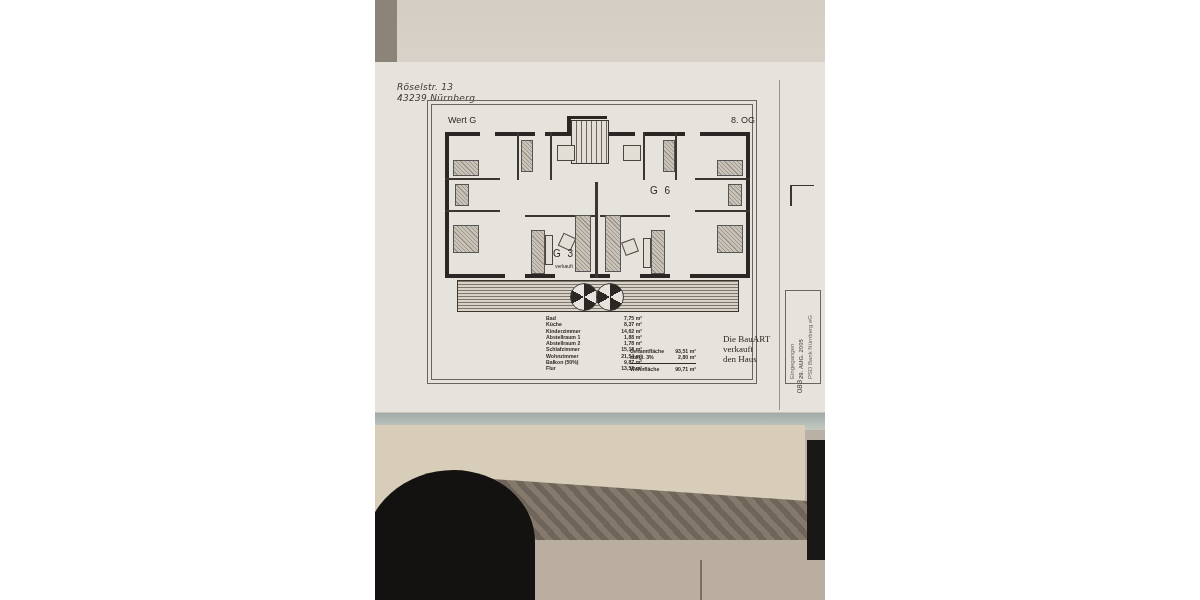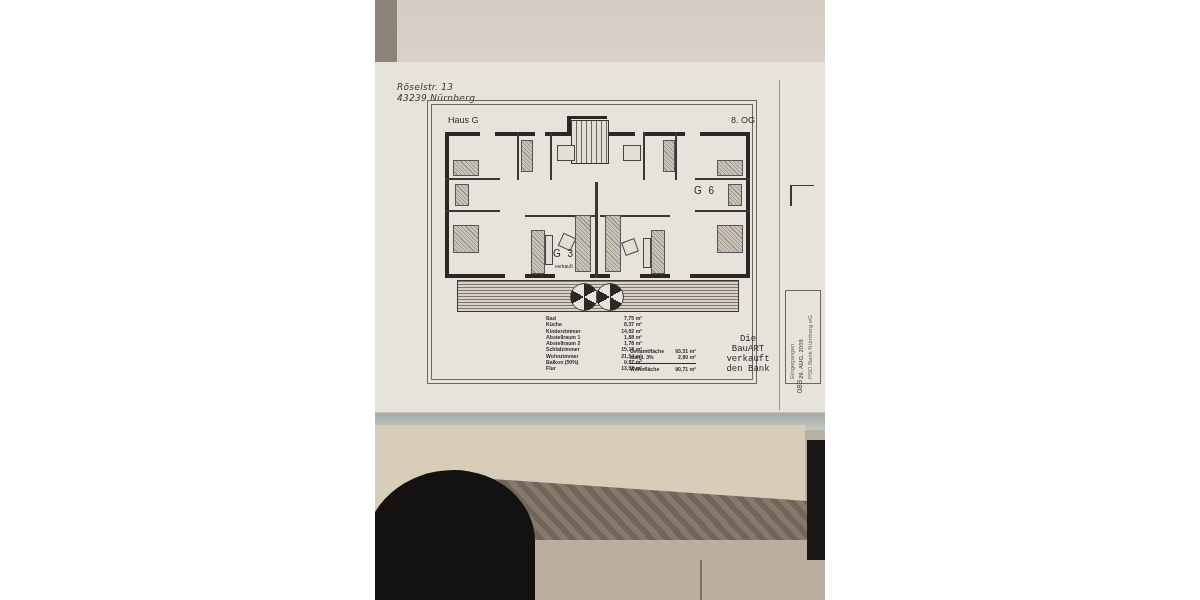--- a/index.html
+++ b/index.html
@@ -28,21 +28,21 @@
   .stairs{position:absolute;background:repeating-linear-gradient(90deg,#e2ddd5 0 4px,#6d665e 4px 5px);border:1px solid #3a3632;}
   .unit{position:absolute;font-size:10px;color:#2d2a27;letter-spacing:2px;}
   .sold{position:absolute;font-size:5px;color:#2d2a27;}
   .balcony{position:absolute;left:82px;top:280px;width:280px;height:30px;background:repeating-linear-gradient(0deg,#d8d2c8 0 2px,#7d766c 2px 3px);border:1px solid #3a3632;}
   .umbrella{position:absolute;width:26px;height:26px;border-radius:50%;border:1px solid #3a3632;background:conic-gradient(#2a2724 0 60deg,#e6e2dc 60deg 120deg,#2a2724 120deg 180deg,#e6e2dc 180deg 240deg,#2a2724 240deg 300deg,#e6e2dc 300deg 360deg);}
   .area-table{position:absolute;left:171px;top:315px;font-size:5.2px;font-weight:bold;color:#2d2a27;line-height:6.3px;}
   .area-table .row{display:flex;justify-content:space-between;width:96px;}
   .sum-table{position:absolute;left:255px;top:348px;font-size:5.2px;font-weight:bold;color:#2d2a27;line-height:6.3px;}
   .sum-table .row{display:flex;justify-content:space-between;width:66px;}
   .sum-sep{width:66px;height:1px;background:#2d2a27;margin:2px 0;}
-  .brand{position:absolute;left:348px;top:334px;font-family:Liberation Mono, monospace;font-size:9px;color:#2d2a27;text-align:center;line-height:10px;width:50px;}
+  .brand{position:absolute;left:348px;top:334px;font-family:Liberation Serif, serif;font-size:9px;color:#2d2a27;text-align:left;line-height:10px;width:50px;}
   .stamp{position:absolute;left:410px;top:290px;width:34px;height:92px;border:1px solid #6b655e;}
   .stamp-text{position:absolute;left:2px;top:88px;transform:rotate(-90deg);transform-origin:0 0;font-size:6px;color:#6b655e;white-space:nowrap;line-height:9px;}
   .stamp-num{position:absolute;left:418px;top:382px;font-size:8px;color:#4a4540;transform:rotate(-90deg);}
   .corner-mark{position:absolute;left:415px;top:185px;width:22px;height:20px;border-left:2px solid #3a3632;border-top:1px solid #3a3632;}
   .vline{position:absolute;left:404px;top:80px;width:1px;height:330px;background:#9a948b;}
 </style>
 </head>
 <body>
 
 <div class="photo">
@@ -59,21 +59,21 @@
   <div class="sheet" style="top:62px;">
   </div>
 
   <div style="position:absolute;left:0;top:0;width:450px;height:600px;">
     <div class="handwriting" style="top:82px;">Röselstr. 13</div>
     <div class="handwriting" style="top:93px;">43239 Nürnberg</div>
 
     <div class="frame-outer"></div>
     <div class="frame-inner"></div>
 
-    <div class="haus">Haus G</div>
+    <div class="haus">Wert G</div>
     <div class="og">8. OG</div>
 
     <div class="plan">
 
       <div class="wall" style="left:0;top:2px;width:4px;height:146px;"></div>
       <div class="wall" style="left:301px;top:2px;width:4px;height:146px;"></div>
       <div class="wall" style="left:0;top:2px;width:35px;height:4px;"></div>
       <div class="wall" style="left:50px;top:2px;width:40px;height:4px;"></div>
       <div class="wall" style="left:100px;top:2px;width:28px;height:4px;"></div>
       <div class="wall" style="left:122px;top:-14px;width:4px;height:20px;"></div>
@@ -115,21 +115,21 @@
       <div class="fixture" style="left:283px;top:54px;width:12px;height:20px;"></div>
       <div class="furn" style="left:112px;top:15px;width:16px;height:14px;"></div>
       <div class="furn" style="left:178px;top:15px;width:16px;height:14px;"></div>
       <div class="furn" style="left:100px;top:105px;width:6px;height:28px;"></div>
       <div class="furn" style="left:198px;top:108px;width:6px;height:28px;"></div>
       <div class="furn" style="left:115px;top:105px;width:12px;height:12px;transform:rotate(25deg);"></div>
       <div class="furn" style="left:178px;top:110px;width:12px;height:12px;transform:rotate(-20deg);"></div>
 
       <div class="unit" style="left:108px;top:118px;">G 3</div>
       <div class="sold" style="left:110px;top:133px;">verkauft</div>
-      <div class="unit" style="left:205px;top:55px;margin-left:44px;">G 6</div>
+      <div class="unit" style="left:205px;top:55px;">G 6</div>
     </div>
 
     <div class="balcony">
       <div class="umbrella" style="left:112px;top:2px;"></div>
       <div class="umbrella" style="left:138px;top:2px;"></div>
     </div>
 
     <div class="area-table">
       <div class="row">
           <span>Bad</span>
@@ -181,21 +181,21 @@
       <div class="sum-sep"></div>
       <div class="row">
           <span>Wohnfläche</span>
           <span>90,71 m²</span>
         </div>
     </div>
 
     <div class="brand">
       <div>Die BauART</div>
       <div>verkauft</div>
-      <div>den Bank</div>
+      <div>den Haus</div>
     </div>
 
     <div class="vline"></div>
     <div class="corner-mark"></div>
 
     <div class="stamp">
       <div class="stamp-text">
         <div>Eingegangen</div>
         <div style="font-weight:bold;">29. AUG. 2005</div>
         <div>PSD Bank Nürnberg eG</div>

